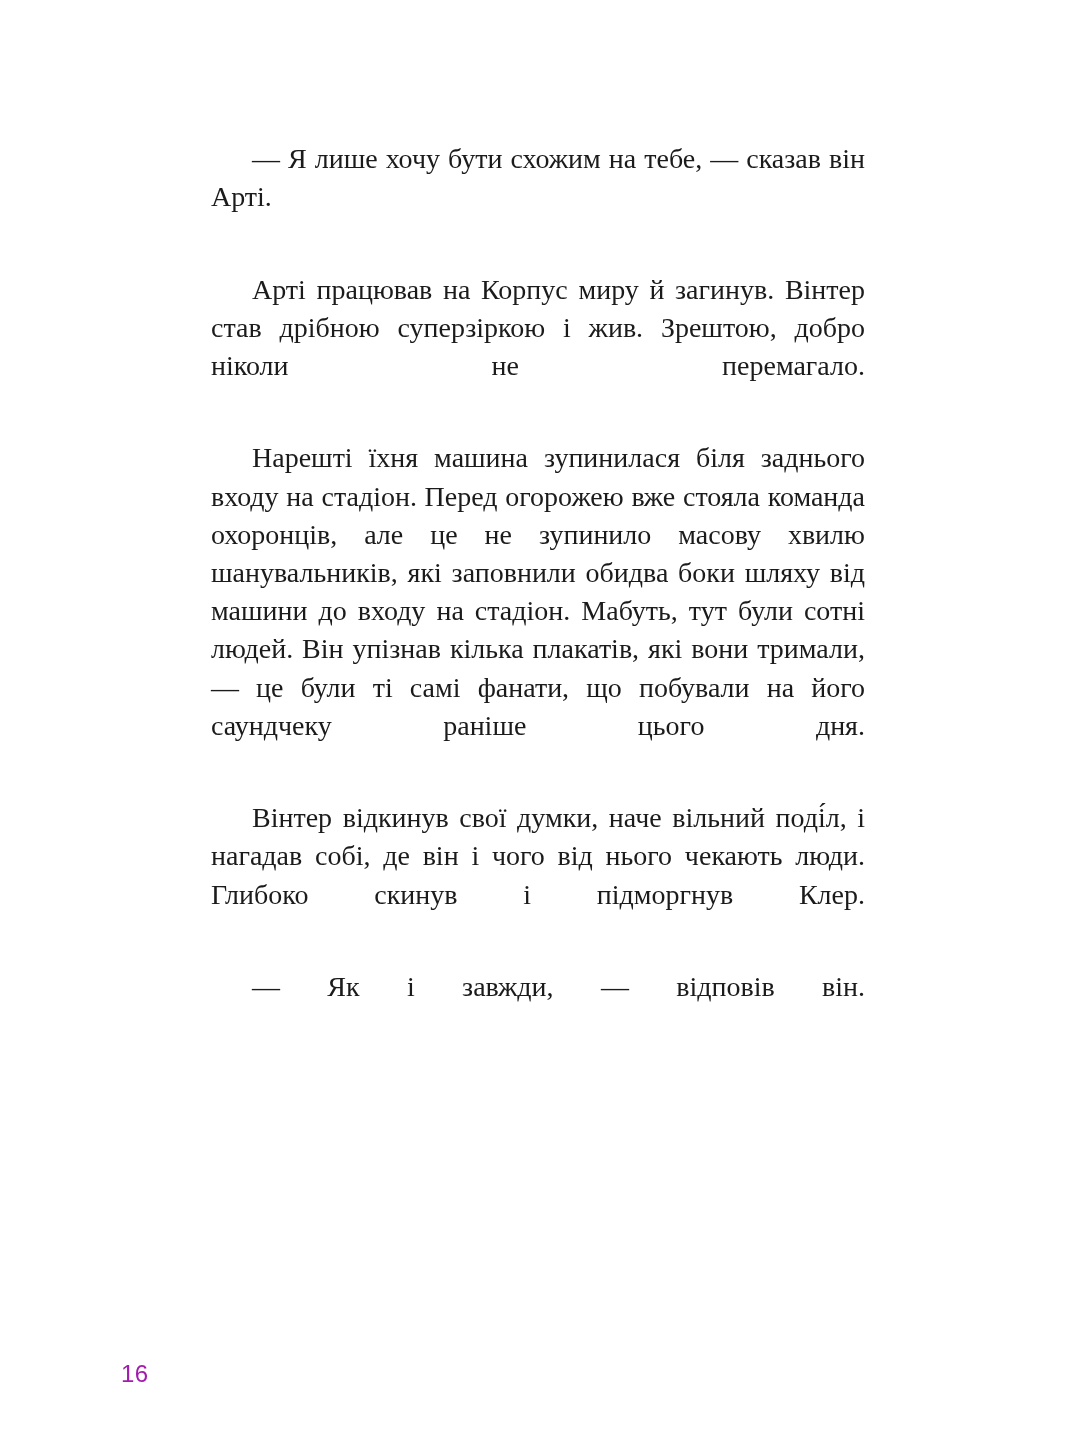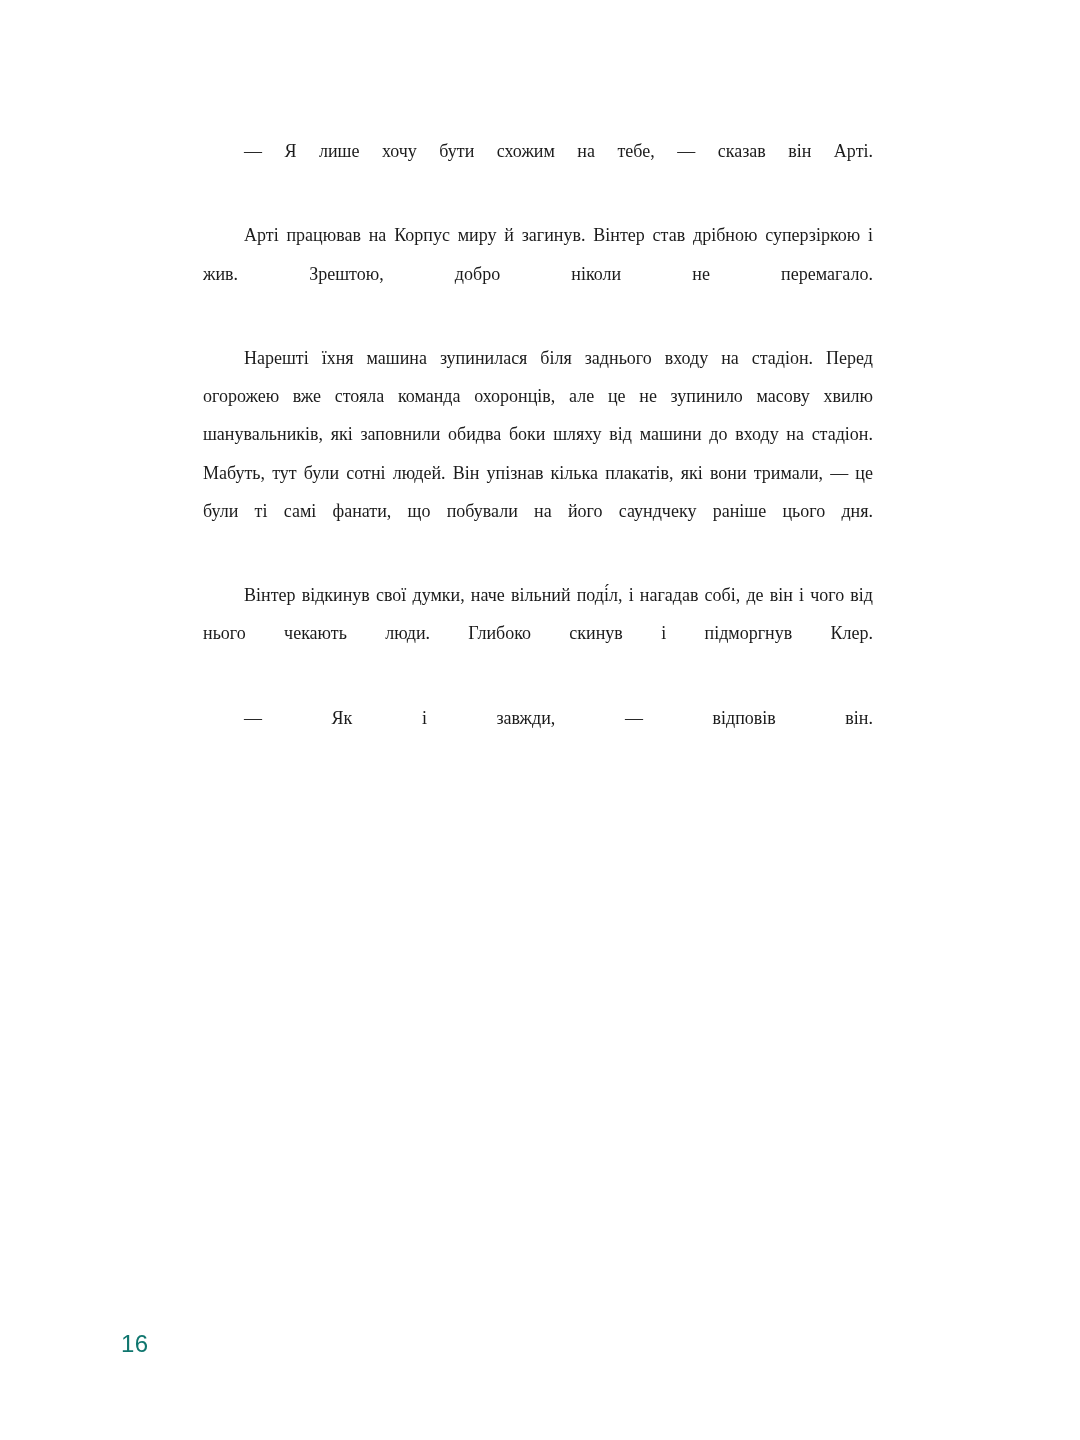--- a/index.html
+++ b/index.html
@@ -23,47 +23,47 @@
   }
 
   .text-block {
     position: absolute;
     left: 195px;
     top: 124px;
     width: 686px;
   }
 
   .para {
-    margin: 8px;
+    margin: 16px;
     text-indent: 41px;
     text-align: justify;
-    font-size: 18px;
+    font-size: 28px;
     line-height: 38.2px;
     color: #1b1b1b;
     font-family: "Liberation Serif", "DejaVu Serif", serif;
     -webkit-font-smoothing: antialiased;
     hyphens: manual;
     word-spacing: 0.2px;
   }
 
   
   .para:after {
     content: "";
     display: inline-block;
     width: 100%;
   }
 
   .page-number {
     position: absolute;
     left: 121px;
-    top: 1330px;
+    top: 1360px;
     font-family: "Liberation Sans", "DejaVu Sans", sans-serif;
     font-size: 24px;
     line-height: 28px;
-    color: #0f766e;
+    color: #a21caf;
     letter-spacing: 0.5px;
   }
 </style>
 </head>
 <body>
 
 <div class="page">
 
   <div class="text-block">
     <p class="para">— Я лише хочу бути схожим на тебе, — сказав він Арті.</p>

